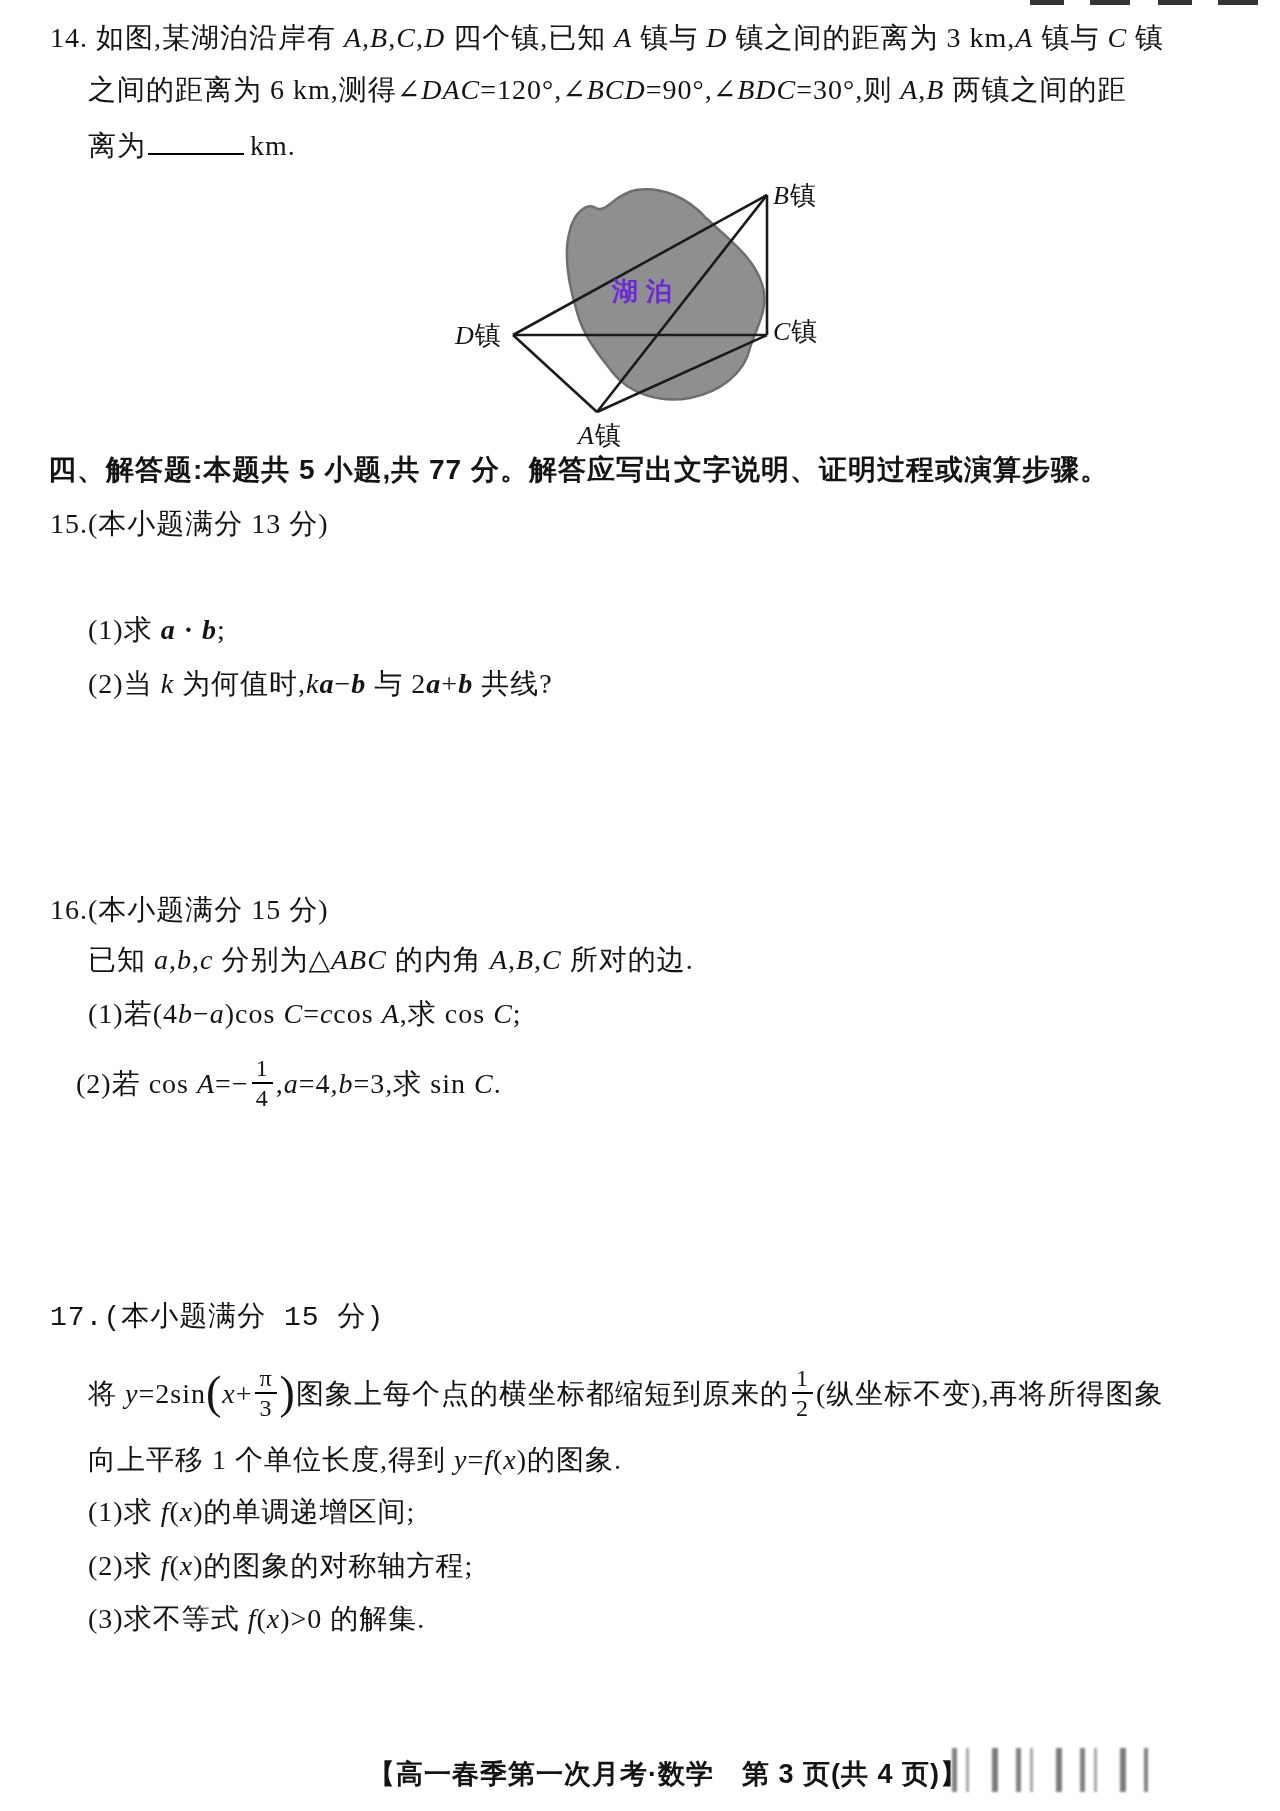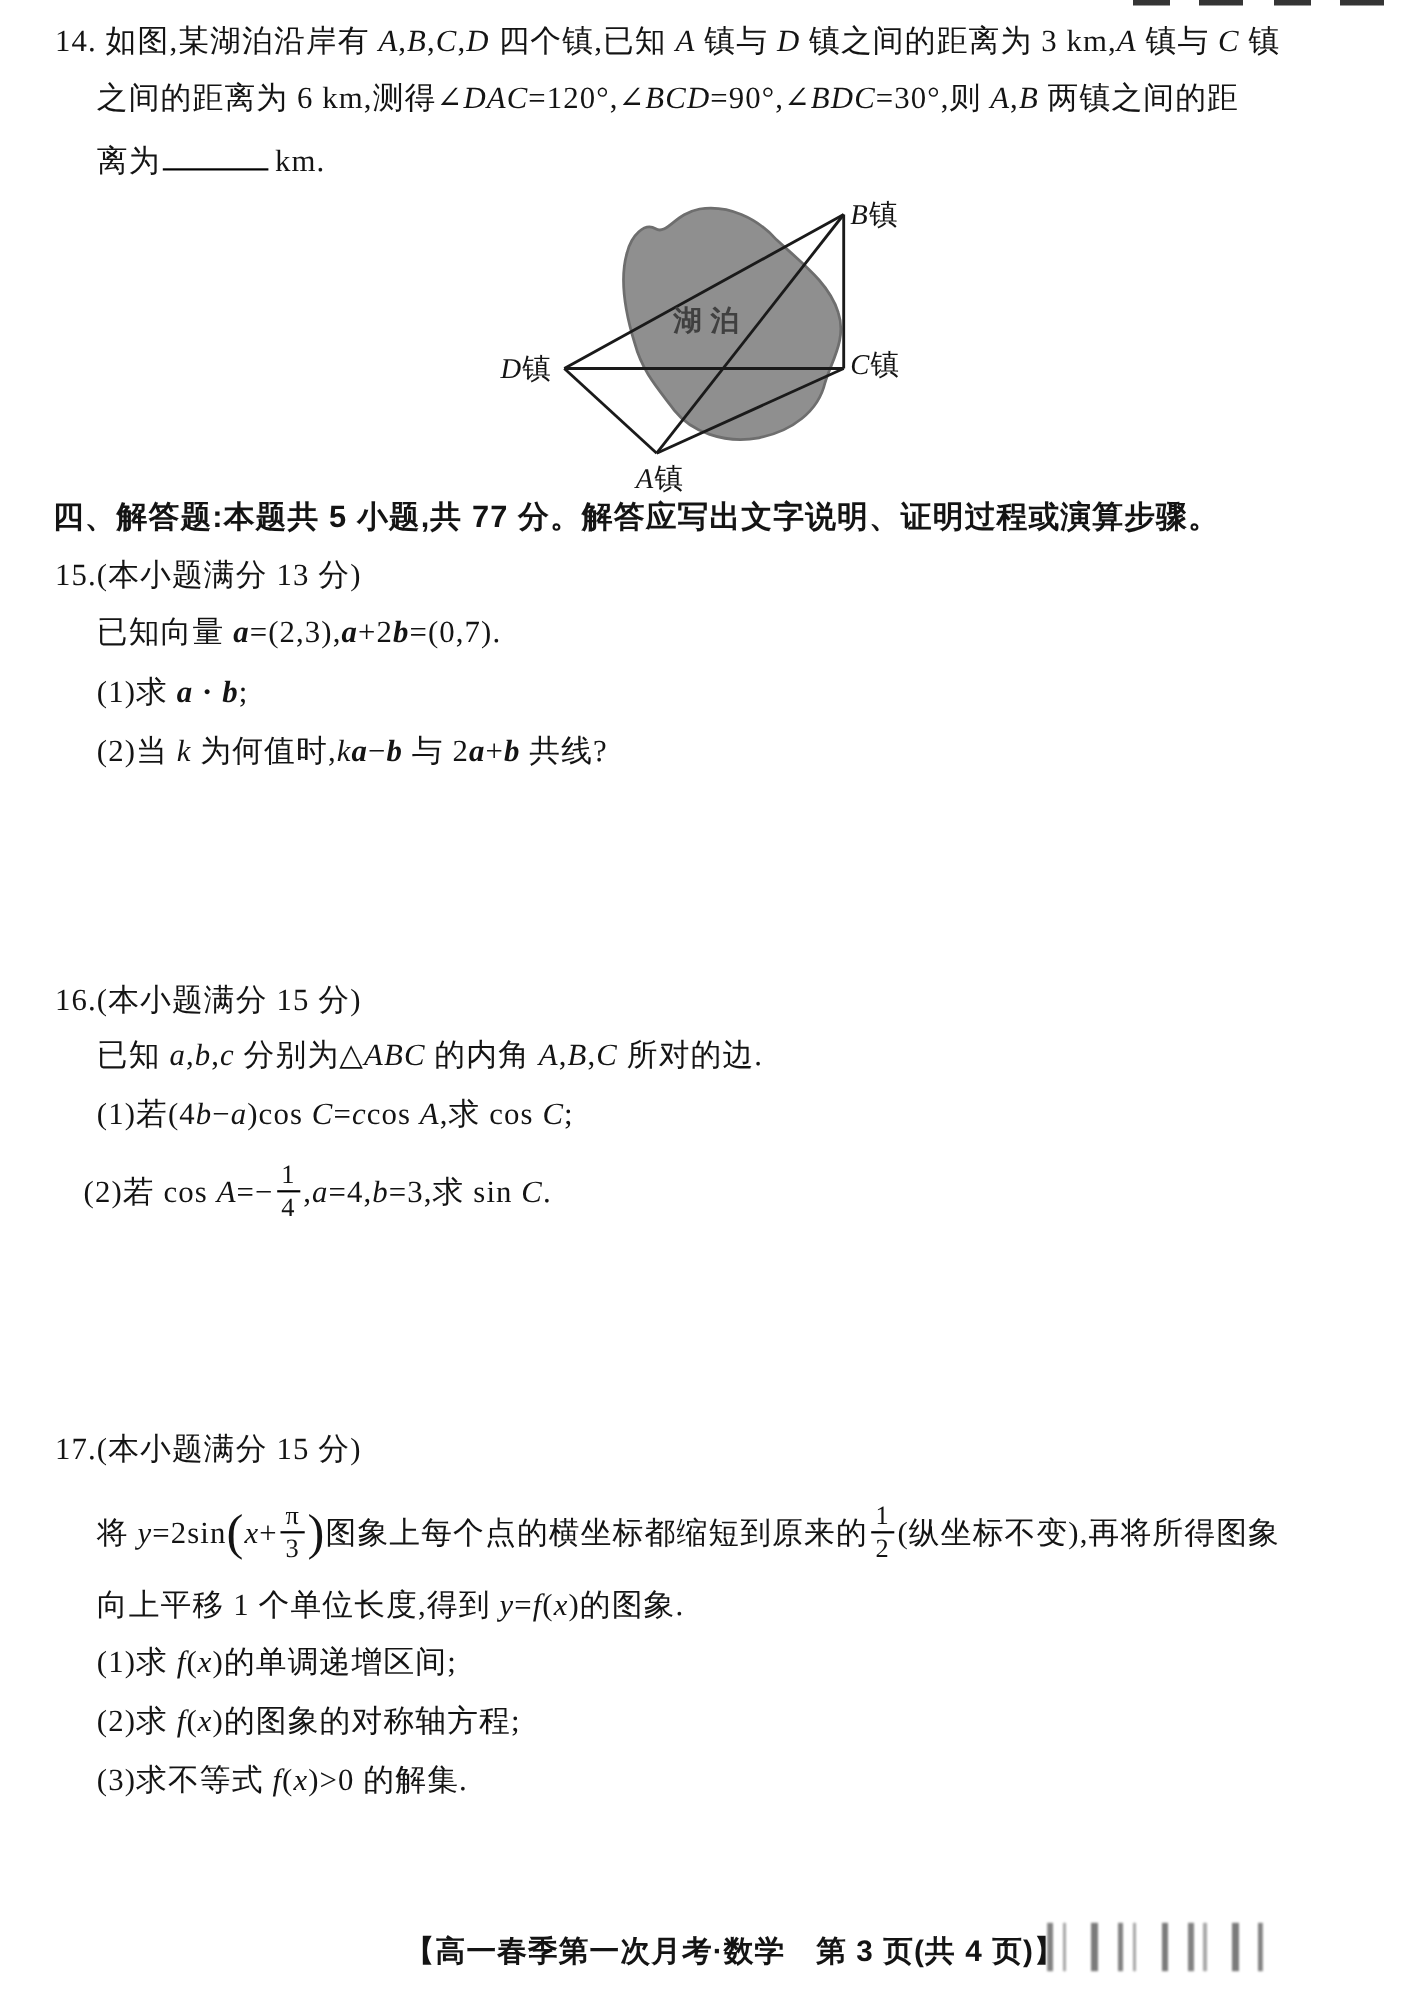--- a/index.html
+++ b/index.html
@@ -13,21 +13,21 @@
   .blank{display:inline-block;width:96px;height:1.05em;border-bottom:2px solid #000;
          vertical-align:baseline;margin:0 6px 0 2px;}
   .frac{display:inline-flex;flex-direction:column;align-items:center;vertical-align:middle;
         font-size:24px;line-height:1.1;margin:0 3px;position:relative;top:-3px;}
   .frac .num{border-bottom:2px solid #000;padding:0 4px 1px;}
   .frac .den{padding-top:1px;}
   .big{font-size:46px;line-height:0;vertical-align:middle;position:relative;top:-3px;font-weight:400;}
   .fig{position:absolute;left:400px;top:152px;width:430px;height:300px;}
   .fig svg{position:absolute;left:0;top:0;}
   .fig-label{position:absolute;font-size:26px;white-space:nowrap;letter-spacing:1px;}
-  .lake-label{position:absolute;left:212px;top:122px;font-size:26px;color:#404040;
+  .lake-label{position:absolute;left:212px;top:122px;font-size:26px;color:#6d28d9;
               letter-spacing:8px;font-weight:700;
               font-family:"Liberation Sans","DejaVu Sans",sans-serif;}
   .footer{position:absolute;left:368px;top:1756px;font-size:27px;font-weight:600;
           letter-spacing:1px;white-space:nowrap;
           font-family:"Liberation Sans","DejaVu Sans",sans-serif;}
   .barcode{position:absolute;left:952px;top:1748px;width:196px;height:44px;opacity:.75;
            filter:blur(1.2px);
            background:repeating-linear-gradient(90deg,
              rgba(60,60,60,.85) 0 5px, transparent 5px 14px,
              rgba(110,110,110,.8) 14px 17px, transparent 17px 40px,
@@ -66,33 +66,32 @@
     <div class="lake-label">湖泊</div>
     <div class="fig-label" style="left:373px;top:26px;"><span class="it">B</span><span>镇</span></div>
     <div class="fig-label" style="left:373px;top:162px;"><span class="it">C</span><span>镇</span></div>
     <div class="fig-label" style="left:55px;top:166px;"><span class="it">D</span><span>镇</span></div>
     <div class="fig-label" style="left:178px;top:266px;"><span class="it">A</span><span>镇</span></div>
   </div>
 
   <div class="line sec-header" style="left:48px;top:452px;">四、解答题:本题共 5 小题,共 77 分。解答应写出文字说明、证明过程或演算步骤。</div>
 
   <div class="line" style="left:50px;top:506px;">15.(本小题满分 13 分)</div>
-  <div class="line" style="left:88px;top:558px;"><span>已知向量 </span><span class="bi">a</span><span>=(2,3),</span><span class="bi">a</span><span>+2</span><span class="bi">b</span><span>=(0,7).</span></div>
   <div class="line" style="left:88px;top:612px;"><span>(1)求 </span><span class="bi">a</span><span class="b"> · </span><span class="bi">b</span><span>;</span></div>
   <div class="line" style="left:88px;top:666px;text-align:right;"><span>(2)当 </span><span class="it">k</span><span> 为何值时,</span><span class="it">k</span><span class="bi">a</span><span>−</span><span class="bi">b</span><span> 与 2</span><span class="bi">a</span><span>+</span><span class="bi">b</span><span> 共线?</span></div>
 
   <div class="line" style="left:50px;top:892px;">16.(本小题满分 15 分)</div>
   <div class="line" style="left:88px;top:942px;"><span>已知 </span><span class="it">a</span><span>,</span><span class="it">b</span><span>,</span><span class="it">c</span><span> 分别为△</span><span class="it">ABC</span><span> 的内角 </span><span class="it">A</span><span>,</span><span class="it">B</span><span>,</span><span class="it">C</span><span> 所对的边.</span></div>
   <div class="line" style="left:88px;top:996px;"><span>(1)若(4</span><span class="it">b</span><span>−</span><span class="it">a</span><span>)cos </span><span class="it">C</span><span>=</span><span class="it">c</span><span>cos </span><span class="it">A</span><span>,求 cos </span><span class="it">C</span><span>;</span></div>
   <div class="line" style="left:76px;top:1058px;"><span>(2)若 cos </span><span class="it">A</span><span>=−</span><span class="frac">
         <span class="num">1</span>
         <span class="den">4</span>
       </span><span>,</span><span class="it">a</span><span>=4,</span><span class="it">b</span><span>=3,求 sin </span><span class="it">C</span><span>.</span></div>
 
-  <div class="line" style="left:50px;top:1300px;">17.(本小题满分 15 分)</div>
+  <div class="line" style="left:50px;top:1300px;font-family:Liberation Mono, monospace;">17.(本小题满分 15 分)</div>
   <div class="line" style="left:88px;top:1368px;"><span>将 </span><span class="it">y</span><span>=2sin</span><span class="big">(</span><span class="it">x</span><span>+</span><span class="frac">
         <span class="num">π</span>
         <span class="den">3</span>
       </span><span class="big">)</span><span>图象上每个点的横坐标都缩短到原来的</span><span class="frac">
         <span class="num">1</span>
         <span class="den">2</span>
       </span><span>(纵坐标不变),再将所得图象</span></div>
   <div class="line" style="left:88px;top:1442px;"><span>向上平移 1 个单位长度,得到 </span><span class="it">y</span><span>=</span><span class="it">f</span><span>(</span><span class="it">x</span><span>)的图象.</span></div>
   <div class="line" style="left:88px;top:1494px;"><span>(1)求 </span><span class="it">f</span><span>(</span><span class="it">x</span><span>)的单调递增区间;</span></div>
   <div class="line" style="left:88px;top:1548px;"><span>(2)求 </span><span class="it">f</span><span>(</span><span class="it">x</span><span>)的图象的对称轴方程;</span></div>

